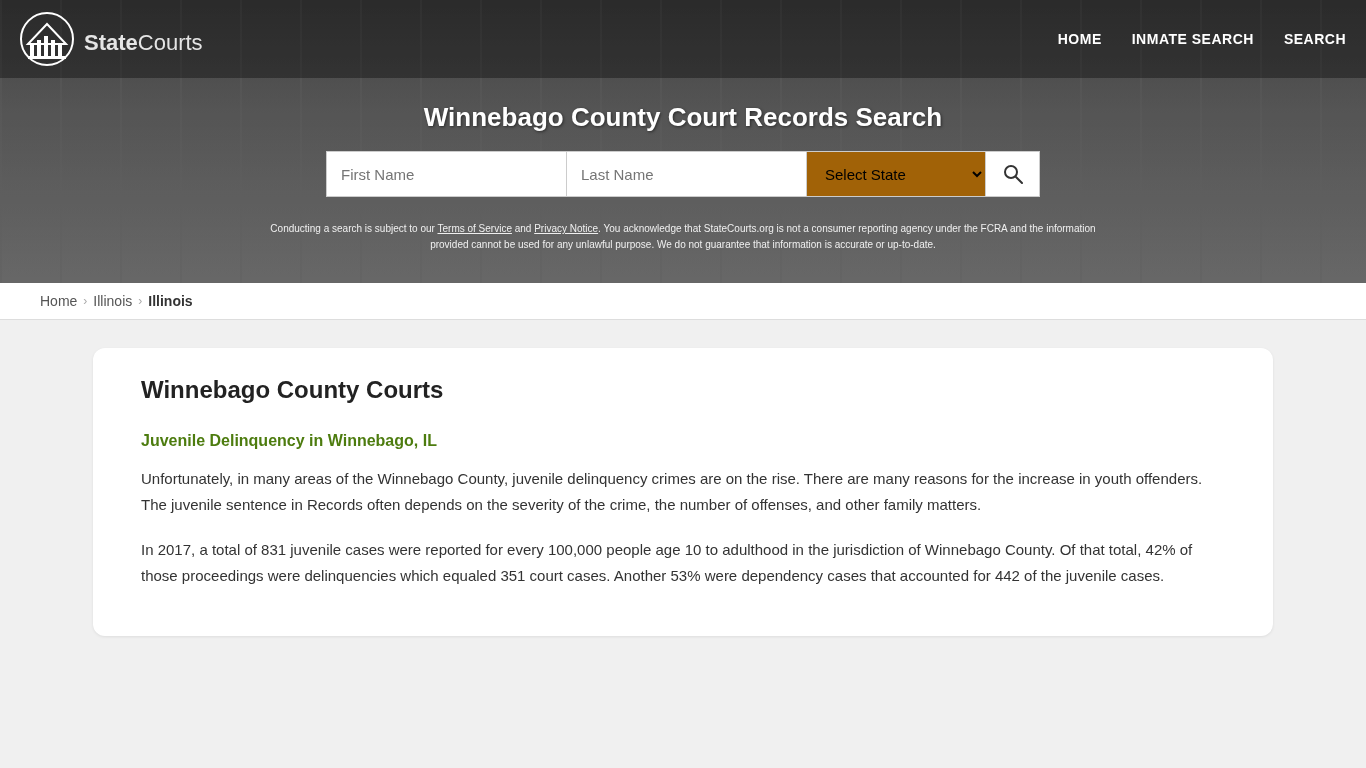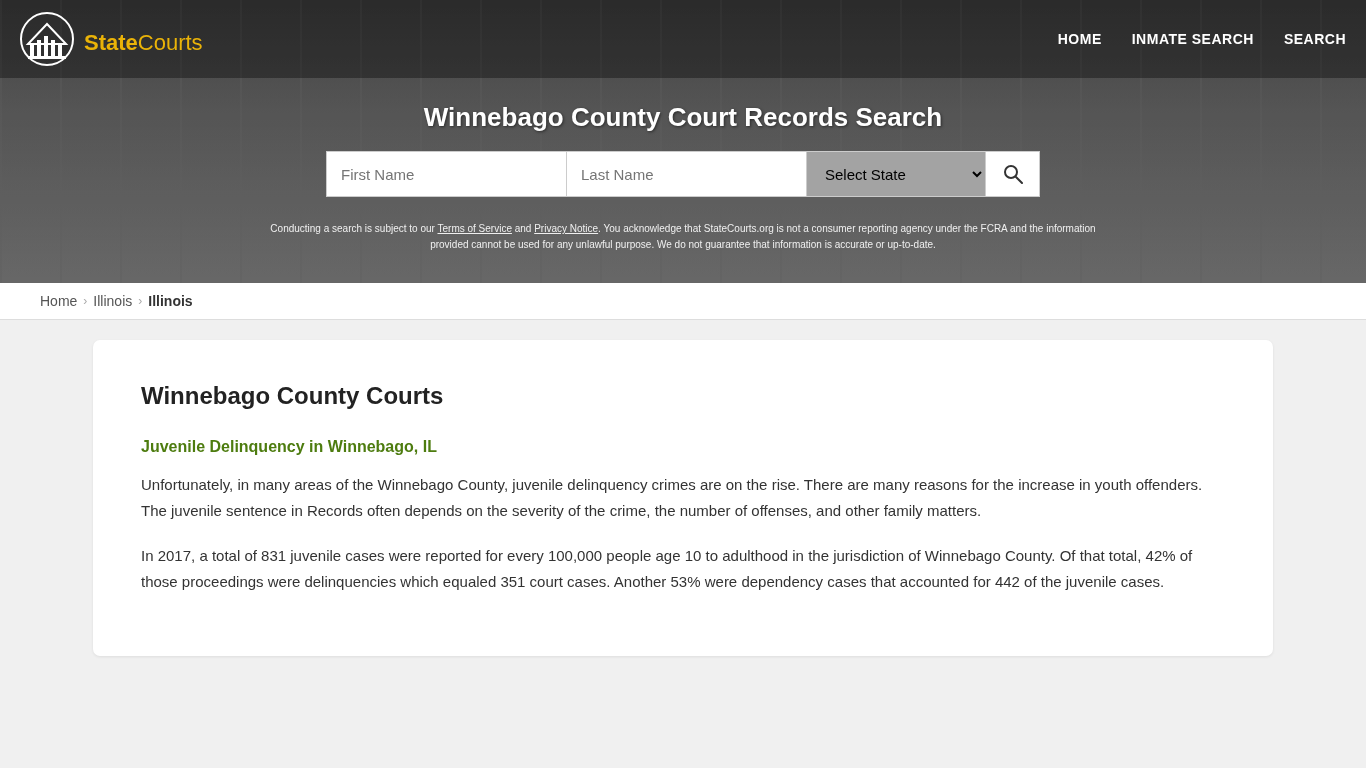--- a/index.html
+++ b/index.html
@@ -43,21 +43,21 @@
       text-decoration: none;
       color: white;
     }
     .logo-icon {
       width: 54px;
       height: 54px;
     }
     .logo-text {
       font-size: 22px;
       font-weight: bold;
-      color: #eab308;
+      color: #e5e5e5;
       margin-top: 8px;
     }
     .logo-text span { font-weight: 400; }
     .nav-links {
       display: flex;
       gap: 30px;
       align-items: center;
     }
     .nav-link {
       color: white;
@@ -100,21 +100,21 @@
     }
     .search-bar input:nth-child(2) {
       border-right: none;
       width: 240px;
       border-radius: 0;
       border-left: 1px solid #ccc;
     }
     .search-bar select {
       width: 180px;
       border-left: 1px solid #ccc;
-      background: #a3a3a3;
+      background: #a16207;
       cursor: pointer;
       border-radius: 0;
     }
     .search-btn {
       width: 54px;
       height: 46px;
       background: white;
       border: 1px solid #ccc;
       border-left: none;
       cursor: pointer;
@@ -161,24 +161,24 @@
       color: #333;
     }
 
     
     .main-wrapper {
       background: #f0f0f0;
       padding: 20px 40px 40px;
     }
     .content-card {
       background: white;
-      border-radius: 7px;
-      padding: 42px 48px;
+      border-radius: 12px;
+      padding: 28px 48px;
       max-width: 1180px;
-      margin: 0 auto;
+      margin: 8px auto;
       box-shadow: 0 1px 3px rgba(0,0,0,0.08);
     }
     .content-card h1 {
       font-size: 24px;
       font-weight: bold;
       color: #222;
       margin-bottom: 28px;
     }
     .content-card h2 {
       font-size: 16px;

